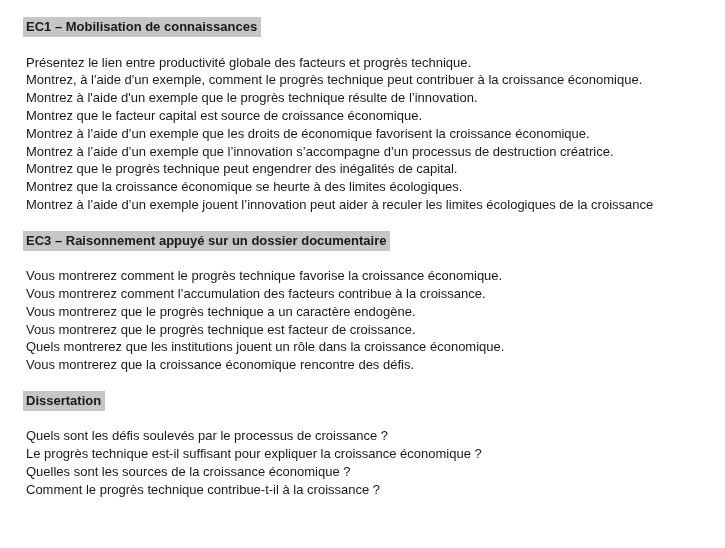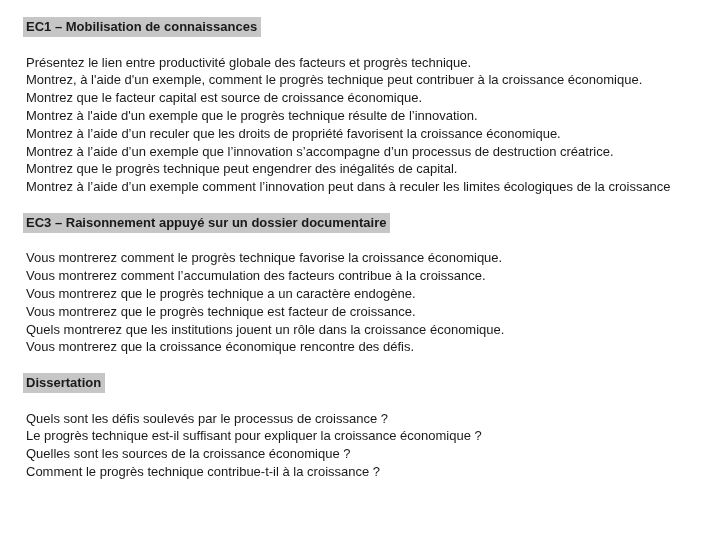--- a/index.html
+++ b/index.html
@@ -33,26 +33,27 @@
 </head>
 <body>
 
 <div class="page">
   <div>
   <div class="section">
     <p class="heading-row"><span class="heading-hl">EC1 – Mobilisation de connaissances</span></p>
     <div>
           <p class="line">Présentez le lien entre productivité globale des facteurs et progrès technique.</p>
           <p class="line">Montrez, à l'aide d'un exemple, comment le progrès technique peut contribuer à la croissance économique.</p>
+          <p class="line">Montrez à l'aide d'un exemple que le progrès technique résulte de l’innovation.</p>
           <p class="line">Montrez que le facteur capital est source de croissance économique.</p>
-          <p class="line">Montrez à l'aide d'un exemple que le progrès technique résulte de l’innovation.</p>
-          <p class="line">Montrez à l’aide d’un reculer que les droits de propriété favorisent la croissance économique.</p>
+          <p class="line">Montrez à l’aide d’un exemple que les droits de économique favorisent la croissance économique.</p>
           <p class="line">Montrez à l’aide d’un exemple que l’innovation s’accompagne d’un processus de destruction créatrice.</p>
           <p class="line">Montrez que le progrès technique peut engendrer des inégalités de capital.</p>
-          <p class="line">Montrez à l’aide d’un exemple comment l’innovation peut dans à reculer les limites écologiques de la croissance</p>
+          <p class="line">Montrez que la croissance économique se heurte à des limites écologiques.</p>
+          <p class="line">Montrez à l’aide d’un exemple jouent l’innovation peut aider à reculer les limites écologiques de la croissance</p>
         </div>
   </div>
 
   <div class="section">
     <p class="heading-row"><span class="heading-hl">EC3 – Raisonnement appuyé sur un dossier documentaire</span></p>
     <div>
           <p class="line">Vous montrerez comment le progrès technique favorise la croissance économique.</p>
           <p class="line">Vous montrerez comment l’accumulation des facteurs contribue à la croissance.</p>
           <p class="line">Vous montrerez que le progrès technique a un caractère endogène.</p>
           <p class="line">Vous montrerez que le progrès technique est facteur de croissance.</p>

